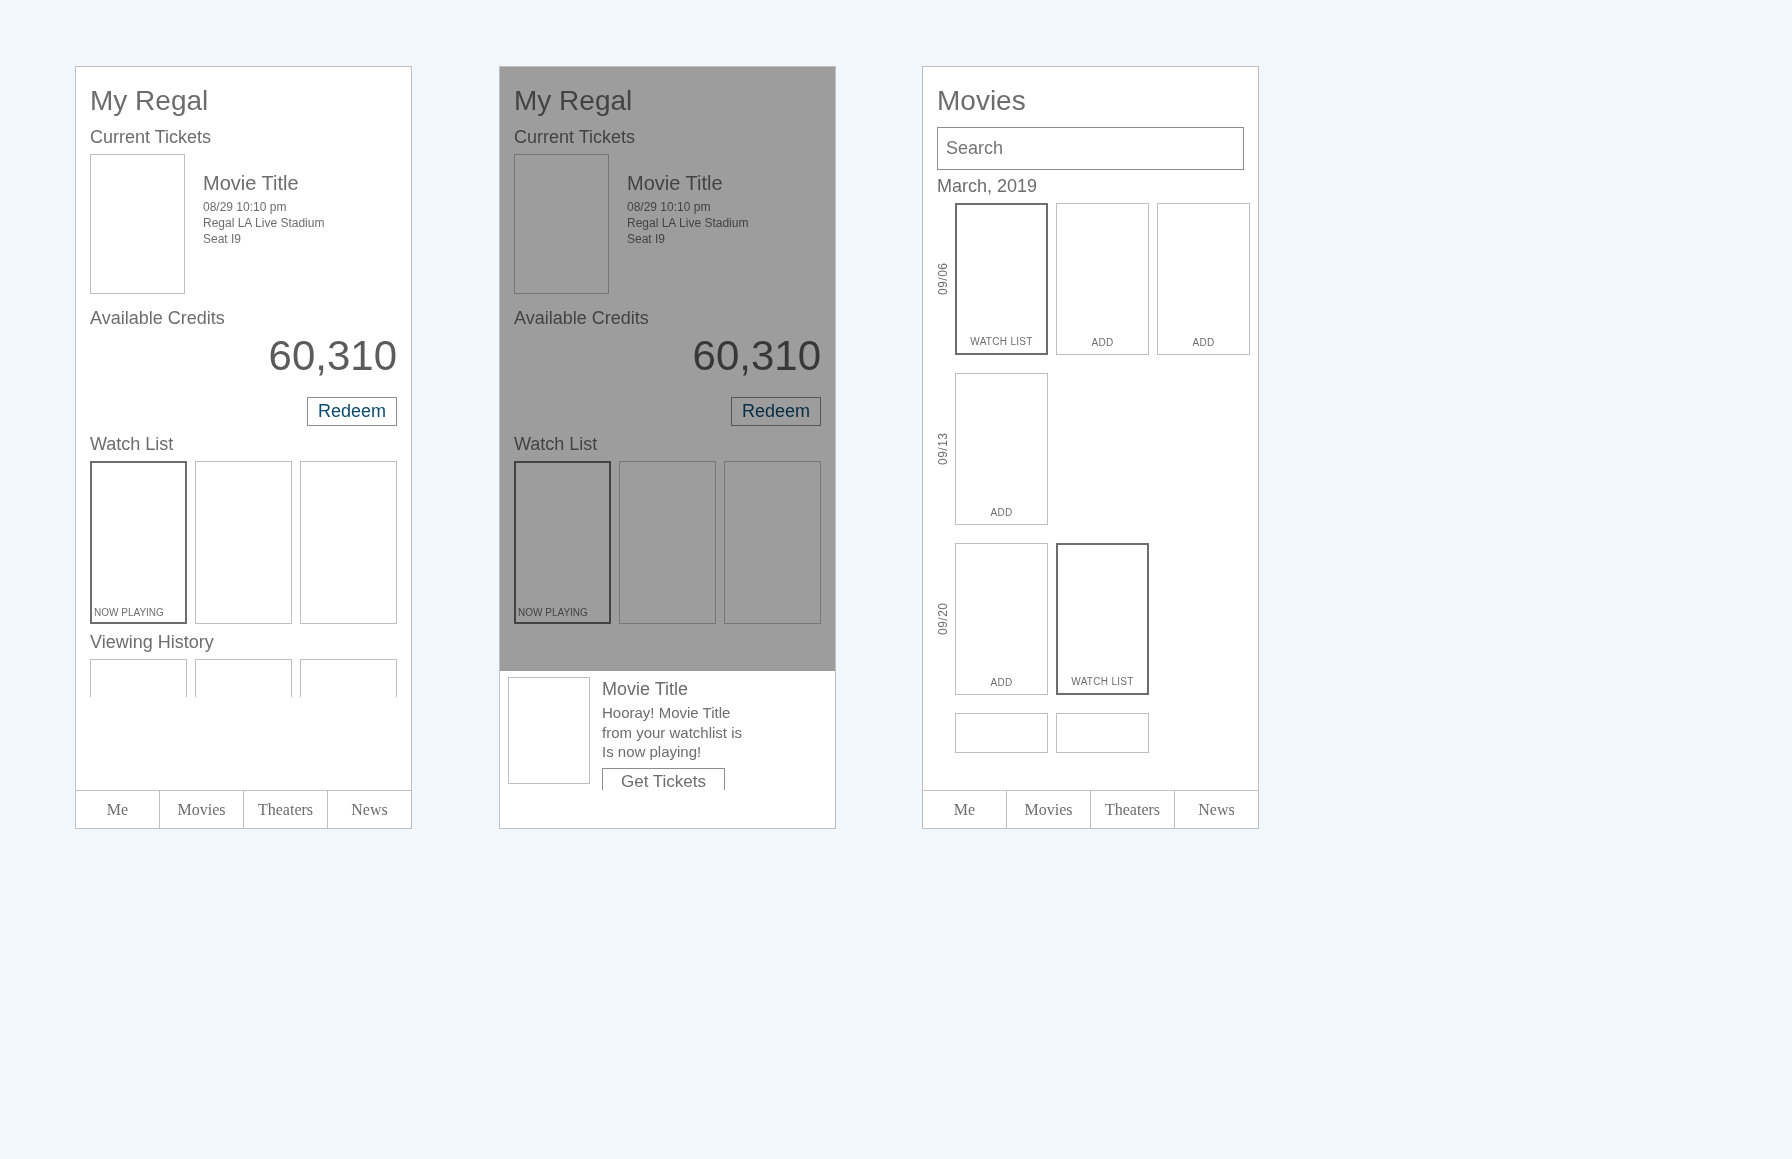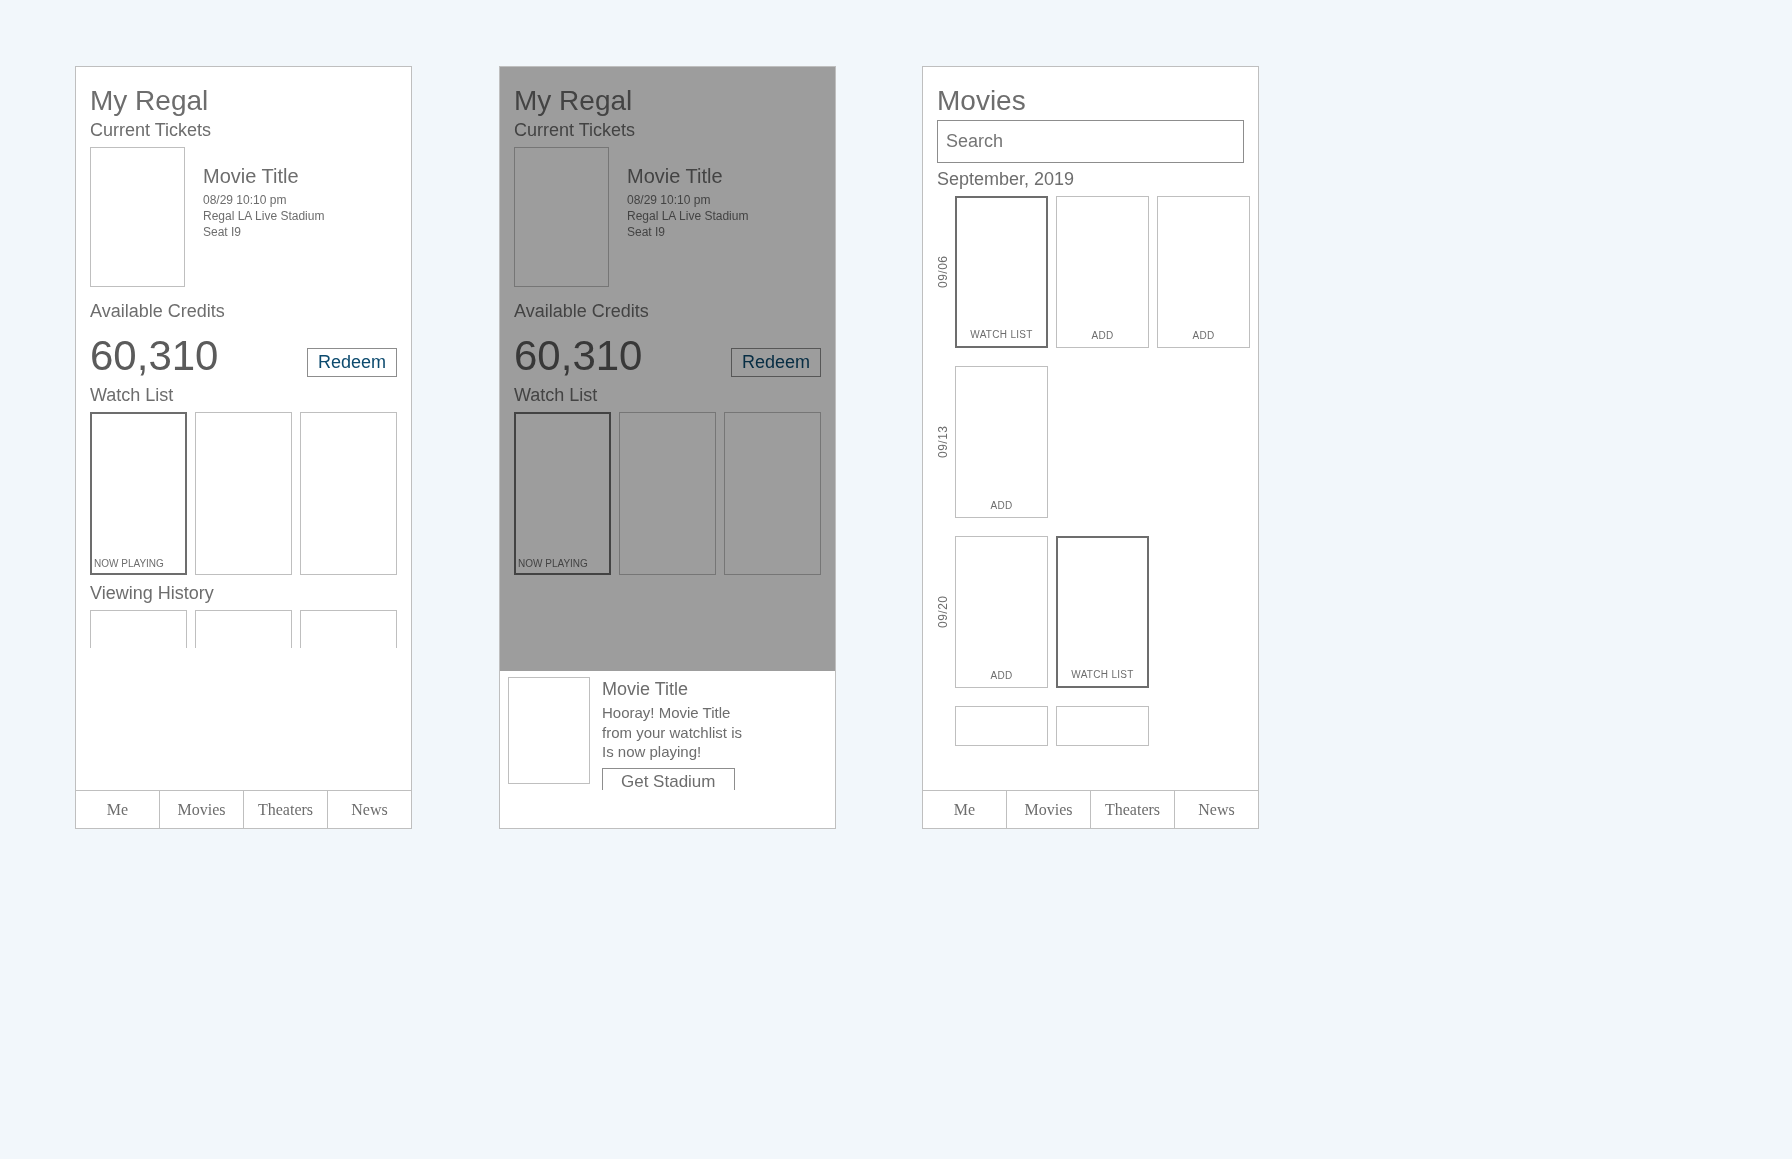--- a/index.html
+++ b/index.html
@@ -29,21 +29,21 @@
     mix-blend-mode: multiply;
   }
   .phone .content {
     padding: 18px 14px 0 14px;
     position: relative;
   }
   .phone h1 {
     font-size: 28px;
     font-weight: 400;
     color: #6d6d6d;
-    margin-bottom: 3px;
+    margin-bottom: 10px;
   }
   .section-label {
     font-size: 18px;
     color: #6d6d6d;
     margin-bottom: 6px;
   }
   .ticket-row {
     display: flex;
     gap: 18px;
     margin-bottom: 14px;
@@ -56,20 +56,21 @@
   }
   .ticket-info { padding-top: 18px; }
   .ticket-title { font-size: 20px; margin-bottom: 4px; }
   .ticket-meta { font-size: 12px; line-height: 1.35; }
   .credits-row {
     display: flex;
     align-items: flex-end;
     justify-content: space-between;
     margin-top: 6px;
     margin-bottom: 8px;
+    flex-direction: column;
   }
   .credits-value {
     font-size: 42px;
     color: #5b5b5b;
     line-height: 1;
   }
   .btn {
     border: 1px solid #8d8d8d;
     background: #fff;
     font-size: 18px;
@@ -291,31 +292,31 @@
   <div class="dim-overlay"></div>
   <div class="popup">
     <div class="popup-thumb"></div>
     <div class="popup-body">
       <div class="popup-title">Movie Title</div>
       <div class="popup-msg">
         <span>Hooray! Movie Title</span><br>
         <span>from your watchlist is</span><br>
         <span>Is now playing!</span>
       </div>
-      <button class="popup-btn">Get Stadium</button>
+      <button class="popup-btn">Get Tickets</button>
     </div>
   </div>
   <div class="tabbar" style="border-top:none;"></div>
 </div>
 
 <div class="phone" style="left:922px; top:66px;">
   <div class="content">
     <h1>Movies</h1>
     <input class="search-input" placeholder="Search" style="">
-    <div class="month-label">September, 2019</div>
+    <div class="month-label">March, 2019</div>
 
     <div class="movies-body">
       <div class="date-col">
         <div class="date-label">09/06</div>
         <div class="date-label">09/13</div>
         <div class="date-label">09/20</div>
       </div>
       <div class="movies-grid">
         <div class="movie-row">
           <div class="movie-card highlight">WATCH LIST</div>

